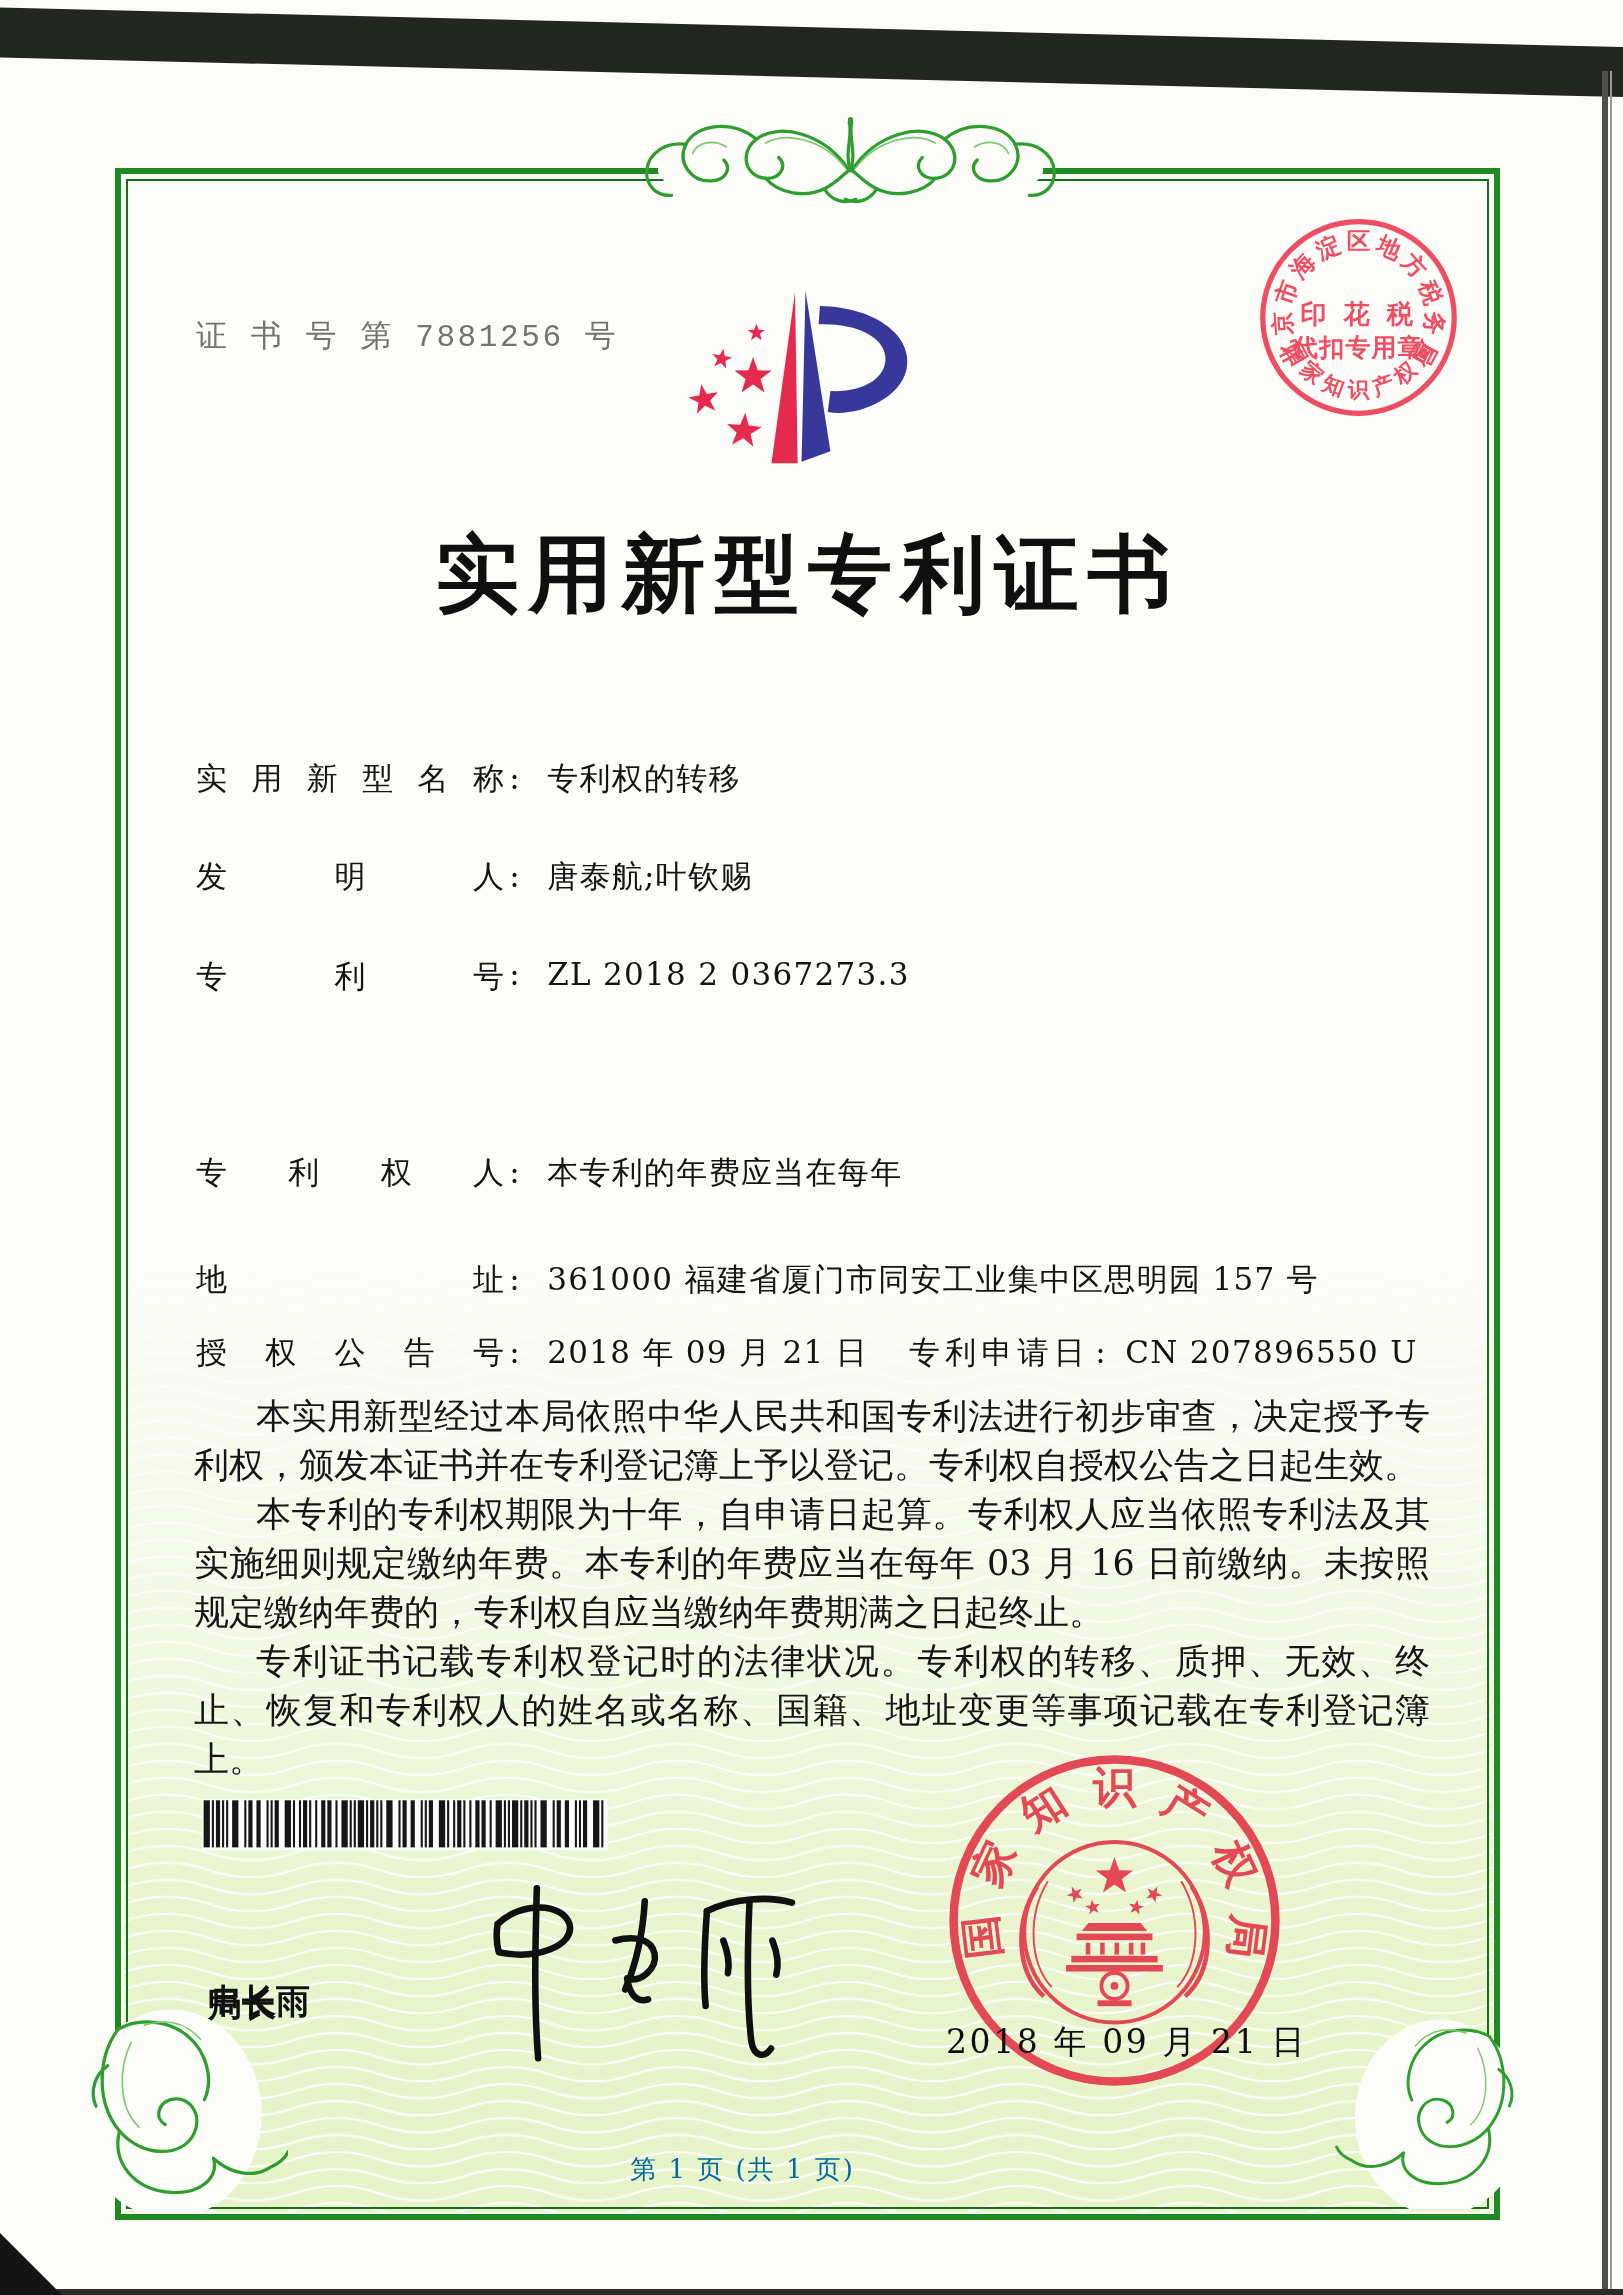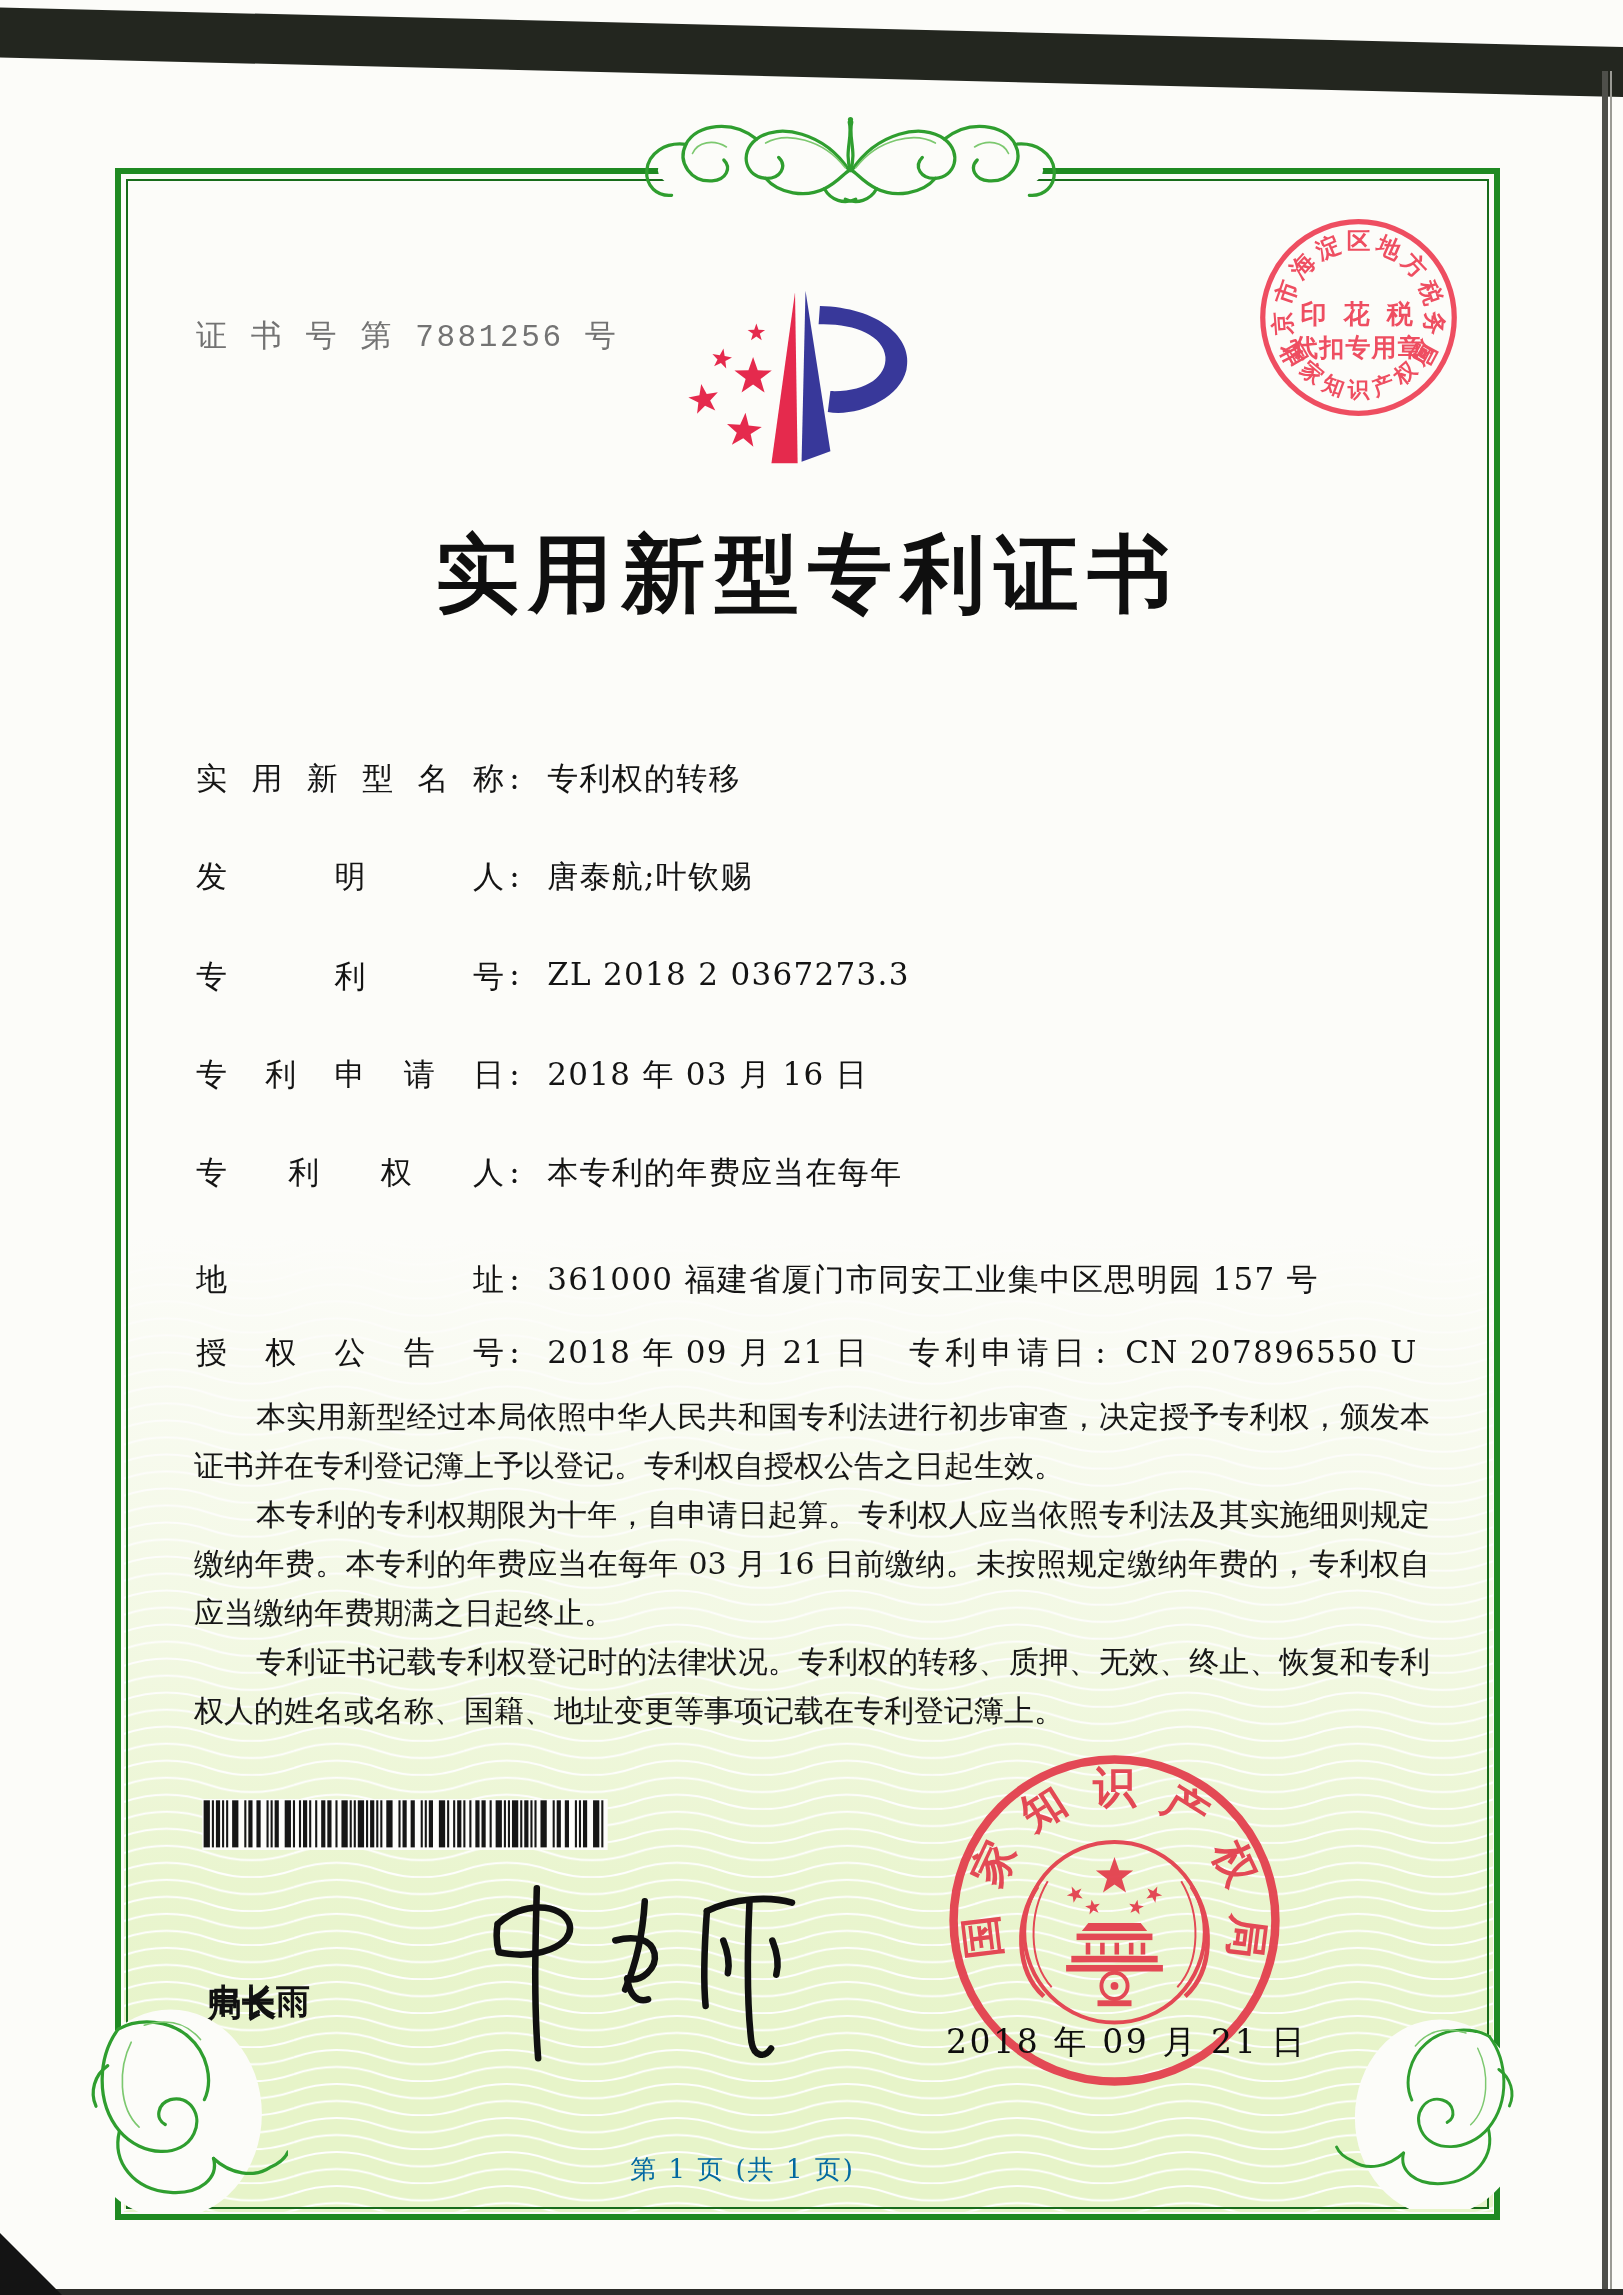--- a/index.html
+++ b/index.html
@@ -40,21 +40,21 @@
          letter-spacing:9.2px;color:#0f0f0f;}
 
   .frow{left:196px;width:1257px;font-size:31px;color:#141414;white-space:nowrap;}
   .flabel{display:inline-block;width:308px;text-align:justify;text-align-last:justify;vertical-align:top;}
   .fcolon{display:inline-block;margin-left:5.2px;}
   .fvalue{margin-left:27.5px;letter-spacing:1.3px;}
   .gaz{position:absolute;left:713px;top:0;}
   .gazlabel{letter-spacing:5.2px;}
 
   #body-text{left:194px;top:1392px;width:1236px;}
-  #body-text p{margin:0;font-size:30px;line-height:49px;text-indent:62px;text-align:justify;color:#161616;}
+  #body-text p{margin:0;font-size:35px;line-height:49px;text-indent:62px;text-align:justify;color:#161616;}
 
   #director-title,#director-name{left:208px;font-size:34px;font-weight:700;
       font-family:"DejaVu Sans","Liberation Sans",sans-serif;color:#111;}
   #director-title{top:1982px;}
   #director-name{top:1979px;}
 
   #seal-date{left:940px;top:2020px;width:373px;text-align:center;font-size:33px;
              letter-spacing:2.6px;color:#0e0e0e;z-index:6;}
   #footer{left:115px;top:2152px;width:1255px;text-align:center;font-size:26px;letter-spacing:2px;color:#0369a1;}
 
@@ -171,23 +171,20 @@
   <div id="title" class="abs">实用新型专利证书</div>
 
   <div class="frow abs" style="top:758px;">
     <span class="flabel">实用新型名称</span><span class="fcolon">:</span><span class="fvalue">专利权的转移</span>
   </div>
   <div class="frow abs" style="top:856px;">
     <span class="flabel">发明人</span><span class="fcolon">:</span><span class="fvalue">唐泰航;叶钦赐</span>
   </div>
   <div class="frow abs" style="top:956px;">
     <span class="flabel">专利号</span><span class="fcolon">:</span><span class="fvalue">ZL 2018 2 0367273.3</span>
-  </div>
-  <div class="frow abs" style="top:1054px;">
-    <span class="flabel">专利申请日</span><span class="fcolon">:</span><span class="fvalue">2018 年 03 月 16 日</span>
   </div>
   <div class="frow abs" style="top:1152px;">
     <span class="flabel">专利权人</span><span class="fcolon">:</span><span class="fvalue">本专利的年费应当在每年</span>
   </div>
   <div class="frow abs" style="top:1250px;margin-top:9px;">
     <span class="flabel">地址</span><span class="fcolon">:</span><span class="fvalue">361000 福建省厦门市同安工业集中区思明园 157 号</span>
   </div>
   <div class="frow abs" style="top:1332px;">
     <span class="flabel">授权公告号</span><span class="fcolon">:</span><span class="fvalue">2018 年 09 月 21 日</span>
     <span class="gaz"><span class="gazlabel">专利申请日</span><span class="fcolon">:</span><span class="fvalue" style="margin-left:19.6px;">CN 207896550 U</span></span>

